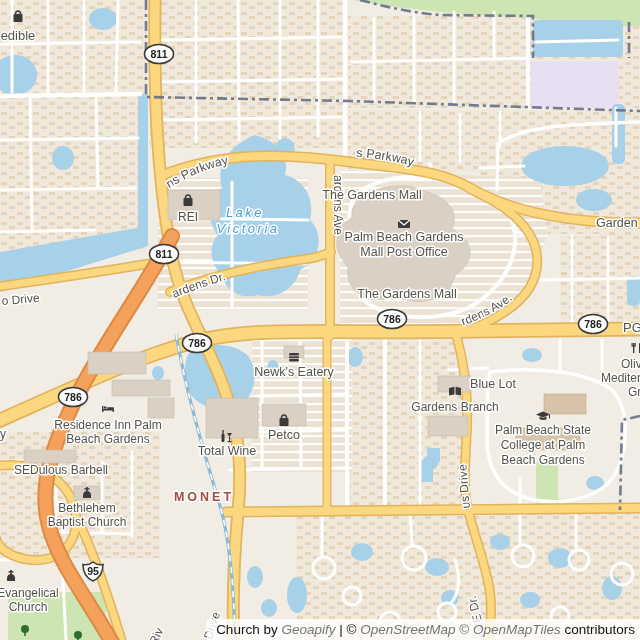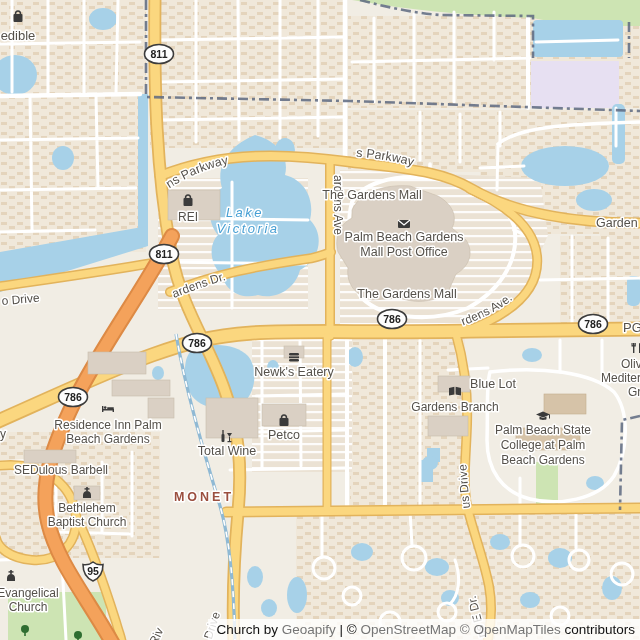--- a/index.html
+++ b/index.html
@@ -35,21 +35,21 @@
   .start{text-anchor:start;}
   .mon{font-weight:bold;letter-spacing:3px;fill:var(--neighborhood);font-size:12.5px;}
   .wtr{font-style:italic;letter-spacing:2.5px;fill:var(--water-label);font-size:13px;}
   .shield-o{fill:#fdfdfd;stroke:#3c3c3c;stroke-width:1.6;}
   .shield-t{font-size:10.5px;font-weight:bold;fill:#222;text-anchor:middle;stroke:none;}
   .icn{fill:#3b3b3b;stroke:none;}
   .icns{stroke:#3b3b3b;fill:none;}
   #attribution{position:absolute;right:0;bottom:0;height:21px;line-height:21px;
     background:rgba(255,255,255,.8);padding:0 5px 0 9px;font-size:13.5px;color:#111;
     white-space:nowrap;}
-  #attribution .lnk{color:#757575;text-decoration:none;}
+  #attribution .lnk{color:#757575;text-decoration:none;font-style:italic;}
   #attribution .gray{color:#757575;}
 </style>
 </head>
 <body>
 
 <div id="map-wrap">
 <svg width="640" height="640" viewBox="0 0 640 640">
   <defs>
     <pattern id="resP" patternUnits="userSpaceOnUse" width="16" height="10">
       <rect width="16" height="10" fill="#f0e8da"></rect>

